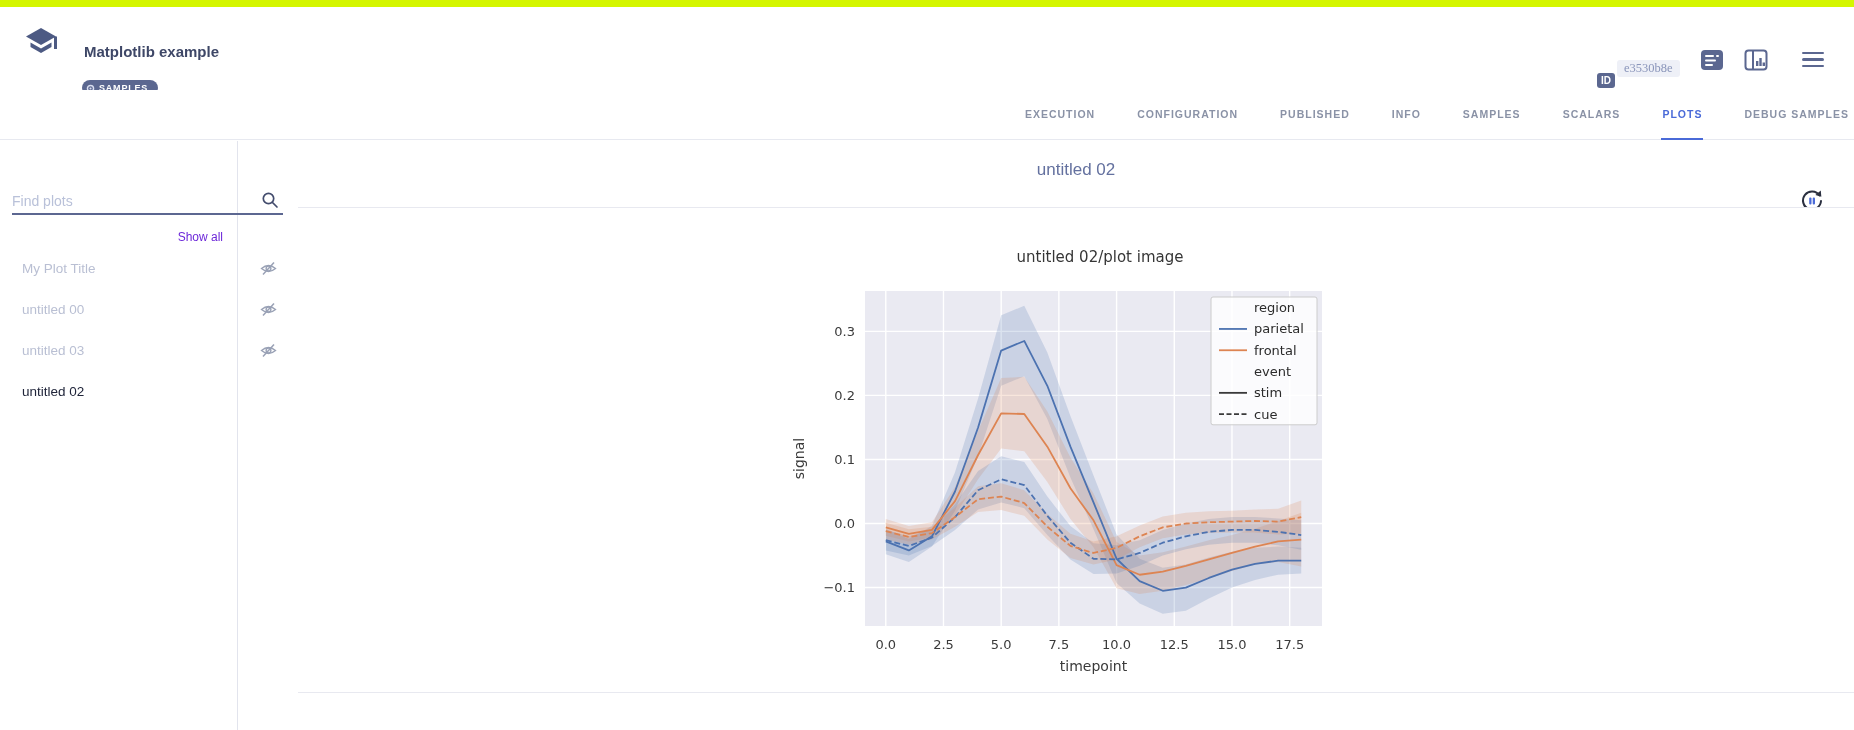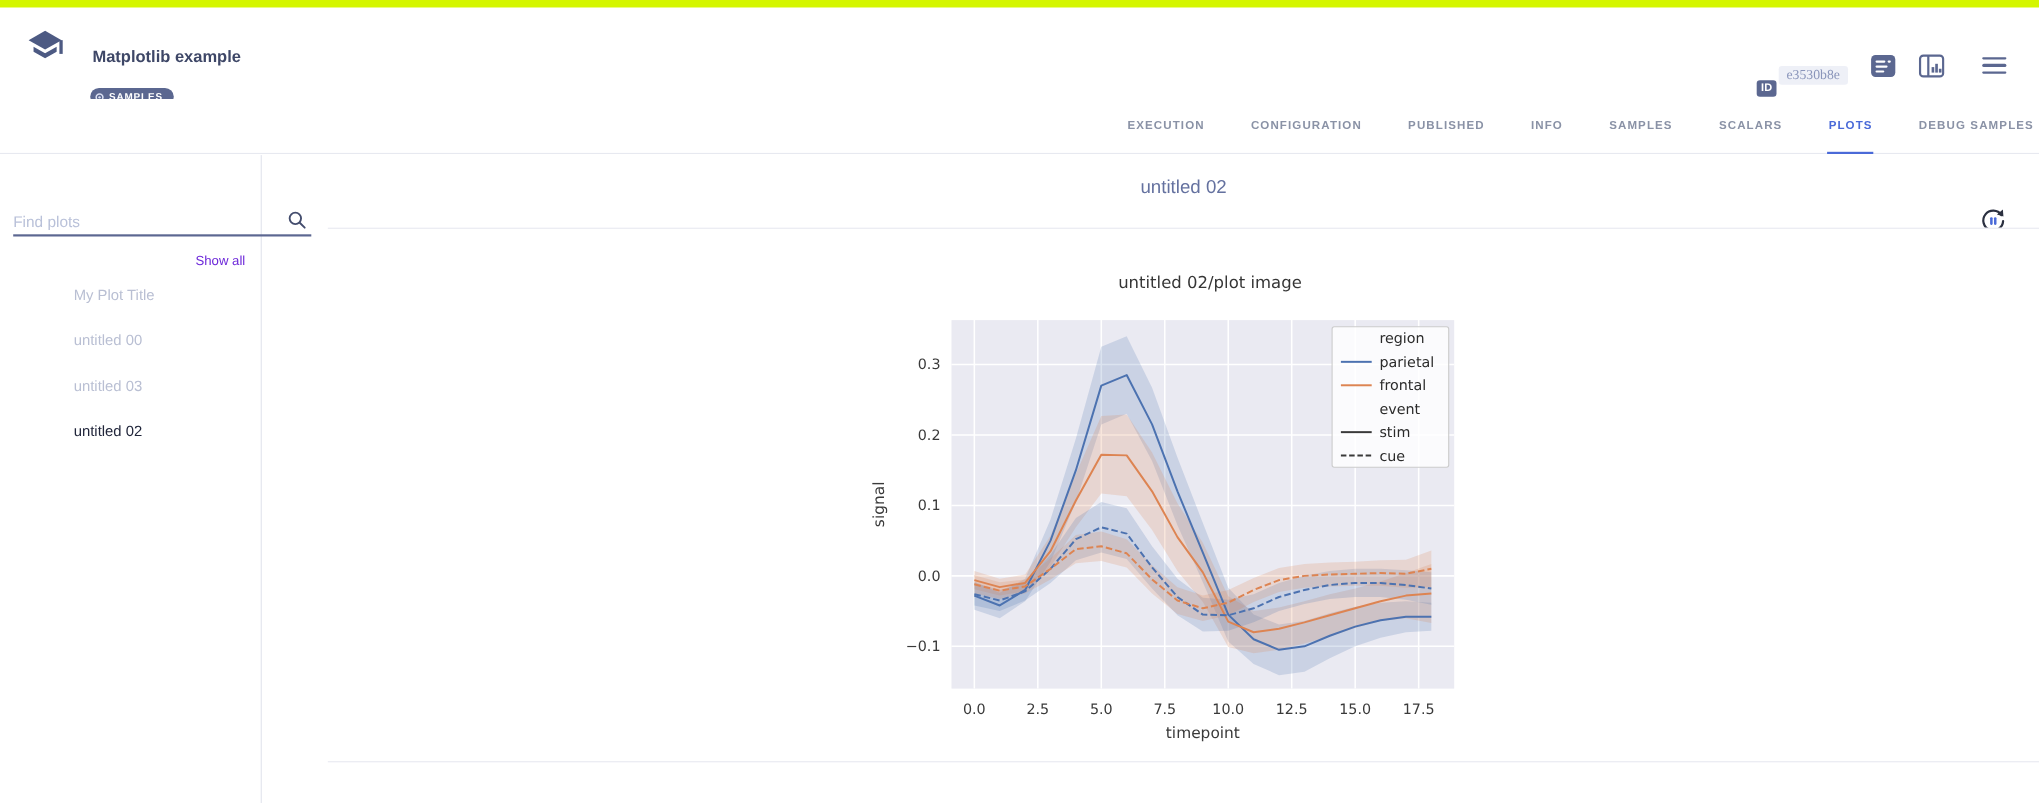--- a/index.html
+++ b/index.html
@@ -47,21 +47,21 @@
   
   .sidebar { position:absolute; left:0; top:141px; width:238px; height:589px; background:#fff;
              border-right:1px solid #e2e4ed; }
   .search-row { position:absolute; left:12px; top:46px; width:271px; height:28px;
                 border-bottom:2px solid #5c6791; }
   .search-input { position:absolute; left:0; top:2px; width:240px; height:24px; border:none; outline:none;
                 font-size:14px; color:#39415e; background:transparent; }
   .search-input::placeholder { color:#b9c1d9; }
   .search-icon { position:absolute; right:4px; top:4px; }
   .show-all { position:absolute; right:14px; top:68px; font-size:12px; color:#6d28d9; cursor:pointer;margin-top:21px; }
-  .plot-list { position:absolute; left:0; top:107px; width:297px; list-style:none;margin-left:45px; }
+  .plot-list { position:absolute; left:0; top:107px; width:297px; list-style:none; }
   .plot-item { position:relative; height:41px; display:flex; align-items:center; cursor:pointer; }
   .plot-item .lbl { margin-left:22px; font-size:13.5px; color:#b9bfd3; }
   .plot-item.active .lbl { color:#20253a; }
   .plot-item .eye { position:absolute; right:20px; top:12px; cursor:pointer; }
 
   
   .section-title { position:absolute; left:298px; top:160px; width:1556px; text-align:center;
                    font-size:17px; color:#64719f; }
   .plot-card { position:absolute; left:298px; top:207px; width:1556px; height:486px;
                border-top:1px solid #e8e9f0; border-bottom:1px solid #e8e9f0; background:#fff; }

